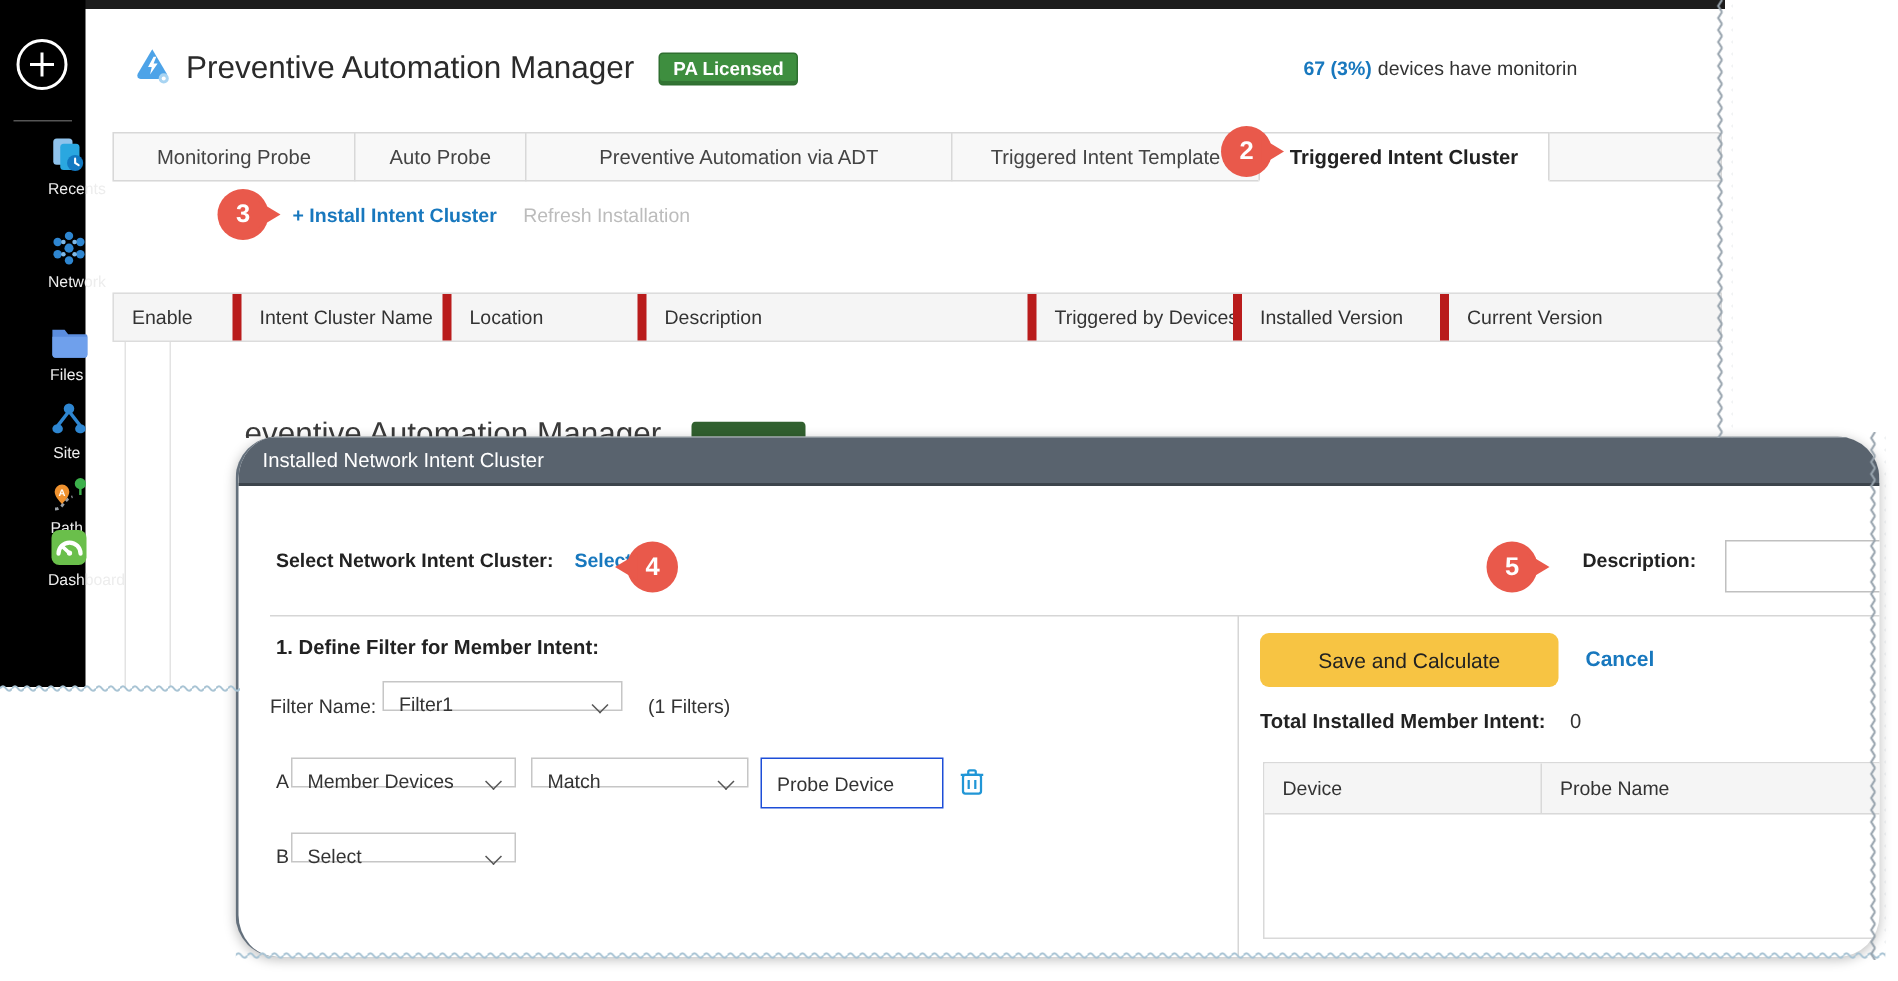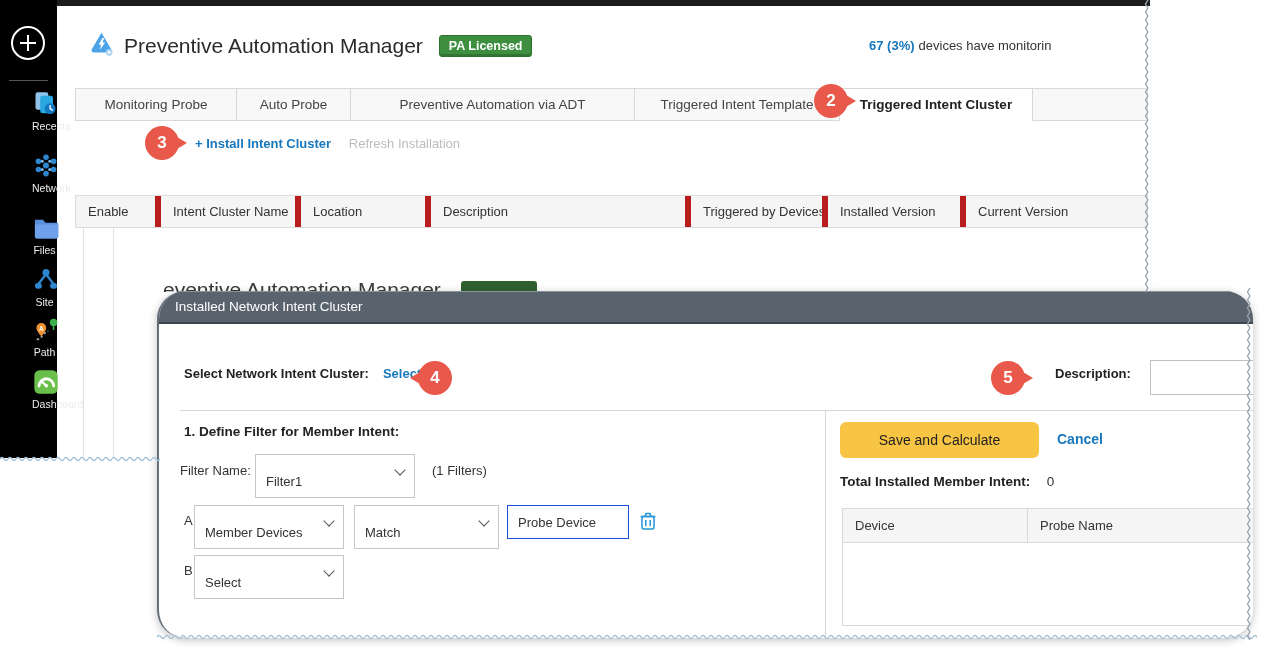--- a/index.html
+++ b/index.html
@@ -52,21 +52,21 @@
   .dlg-label-b { font-size:13px; font-weight:700; color:#222; }
   .dlg-row1 { position:absolute; left:25px; top:70px; height:24px; display:flex; align-items:center; }
   .dlg-row1 .link { margin-left:14px; font-size:13px; }
   .desc-label { position:absolute; left:896px; top:75px; }
   .desc-input { position:absolute; left:991px; top:69px; width:106px; height:35px; border:1px solid #c0c0c0; font-size:13px; padding:0 8px; font-family:"Liberation Sans",sans-serif; }
   .dlg-hline { position:absolute; left:21px; top:119px; width:1075px; height:1px; background:#d6d6d6; }
   .dlg-vline { position:absolute; left:666px; top:119px; width:1px; height:228px; background:#d6d6d6; }
   .section-title { position:absolute; left:25px; top:133px; font-size:13.5px; font-weight:700; color:#222; }
   .plain-label { font-size:13px; color:#333; }
   .filter-name-label { position:absolute; left:21px; top:172px; }
-  .selectbox { position:absolute; height:44px; background:#fff; border:1px solid #c6c6c6; font-size:13px; color:#333; display:flex; align-items:center; padding:11px 24px 0 10px; cursor:pointer;text-align:center; }
+  .selectbox { position:absolute; height:20px; background:#fff; border:1px solid #c6c6c6; font-size:13px; color:#333; display:flex; align-items:center; padding:11px 24px 0 10px; cursor:pointer;text-align:center; }
   .chev { position:absolute; right:10px; top:11px; width:8px; height:8px; border-right:1.6px solid #555; border-bottom:1.6px solid #555; transform:rotate(45deg); }
   .filter-count { position:absolute; left:273px; top:172px; }
   .row-key { position:absolute; font-size:13px; color:#333; }
   .textbox { position:absolute; height:34px; border:1px solid #1d4ed8; font-size:13px; color:#333; padding:0 10px; font-family:"Liberation Sans",sans-serif; }
   .trash-btn { position:absolute; left:480px; top:220px; cursor:pointer; }
 
   .save-btn { position:absolute; left:681px; top:131px; width:199px; height:36px; background:#f7c443; border:none; border-radius:6px; font-size:14px; color:#222; font-family:"Liberation Sans",sans-serif; cursor:pointer; }
   .cancel-link { position:absolute; left:898px; top:140px; font-size:14px; font-weight:700; }
   .total-row { position:absolute; left:681px; top:181px;text-align:center; }
   .total-label { font-size:13.5px; font-weight:700; color:#222; }
@@ -170,21 +170,21 @@
             <path d="M4 20 C9 20 9 14 14 13" stroke="#9aa0a6" stroke-width="1.6" stroke-dasharray="2 2" fill="none"></path>
             <circle cx="18.5" cy="5.5" r="3.2" fill="#3cb04b"></circle>
             <rect x="17.8" y="8" width="1.4" height="4" fill="#3cb04b"></rect>
             <path d="M8 6 a4.2 4.2 0 0 1 4.2 4.2 c0 3-4.2 7-4.2 7 s-4.2-4-4.2-7 A4.2 4.2 0 0 1 8 6z" fill="#f0922f"></path>
             <text x="8" y="12.5" font-size="5.5" fill="#fff" text-anchor="middle" font-weight="bold">A</text>
           </svg>
       </span>
       <span class="side-label">Path</span>
     </div>
 
-    <div class="side-item" style="top:368px">
+    <div class="side-item" style="top:351px">
       <span>
         <svg width="28" height="28" viewBox="0 0 24 24">
             <rect x="2" y="2" width="20" height="20" rx="4.5" fill="#6abf4b"></rect>
             <path d="M6 15.5 a6.3 6.3 0 0 1 12.6 0" stroke="#fff" stroke-width="2.4" fill="none" stroke-linecap="round"></path>
             <path d="M12.3 15.2 L8.6 11.8" stroke="#fff" stroke-width="2" stroke-linecap="round"></path>
             <circle cx="12.3" cy="15.2" r="1.5" fill="#fff"></circle>
           </svg>
       </span>
       <span class="side-label">Dashboard</span>
     </div>

